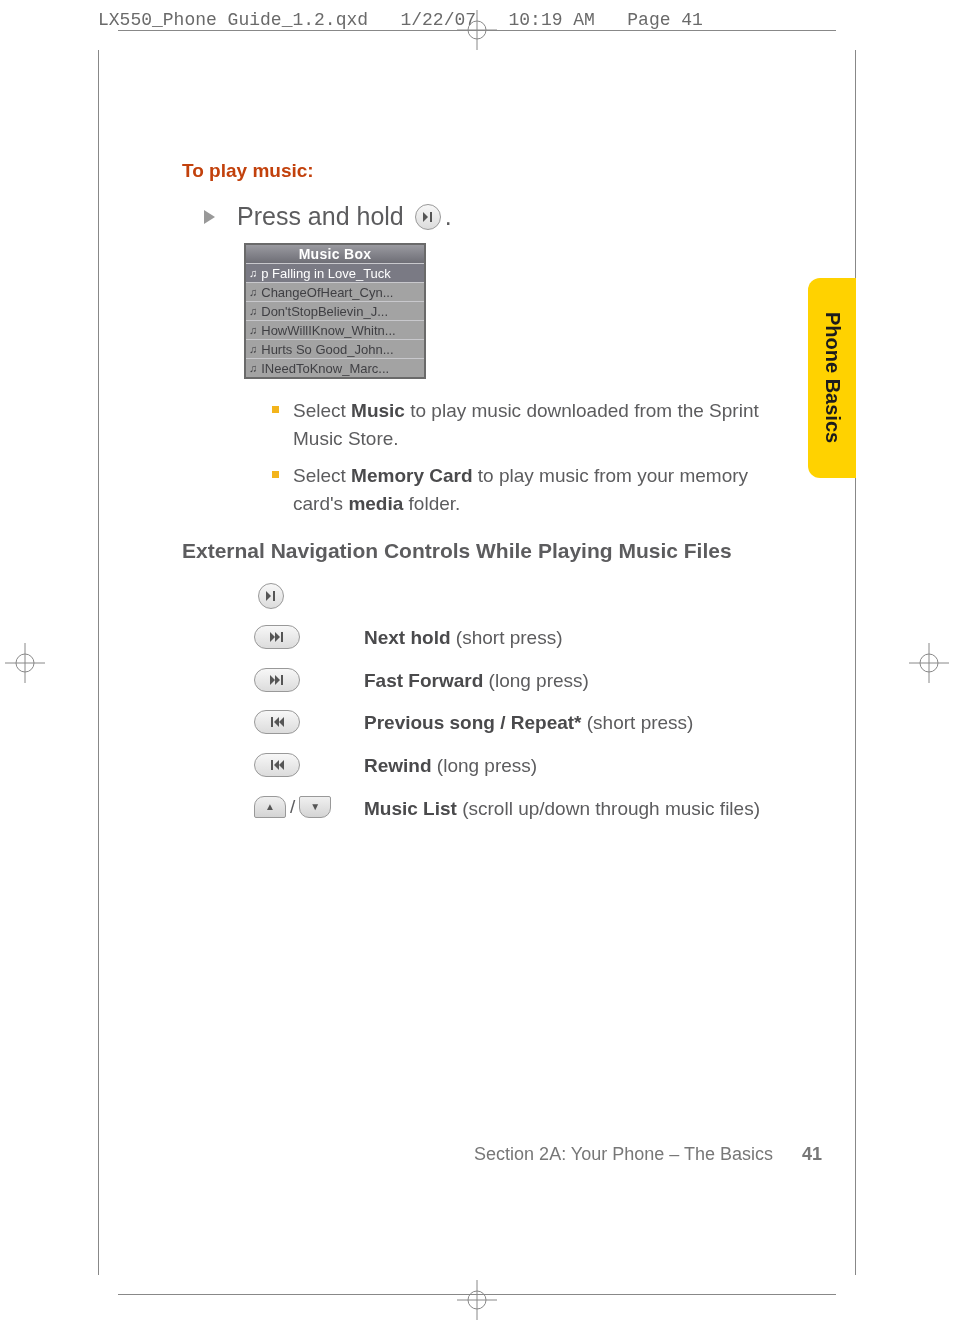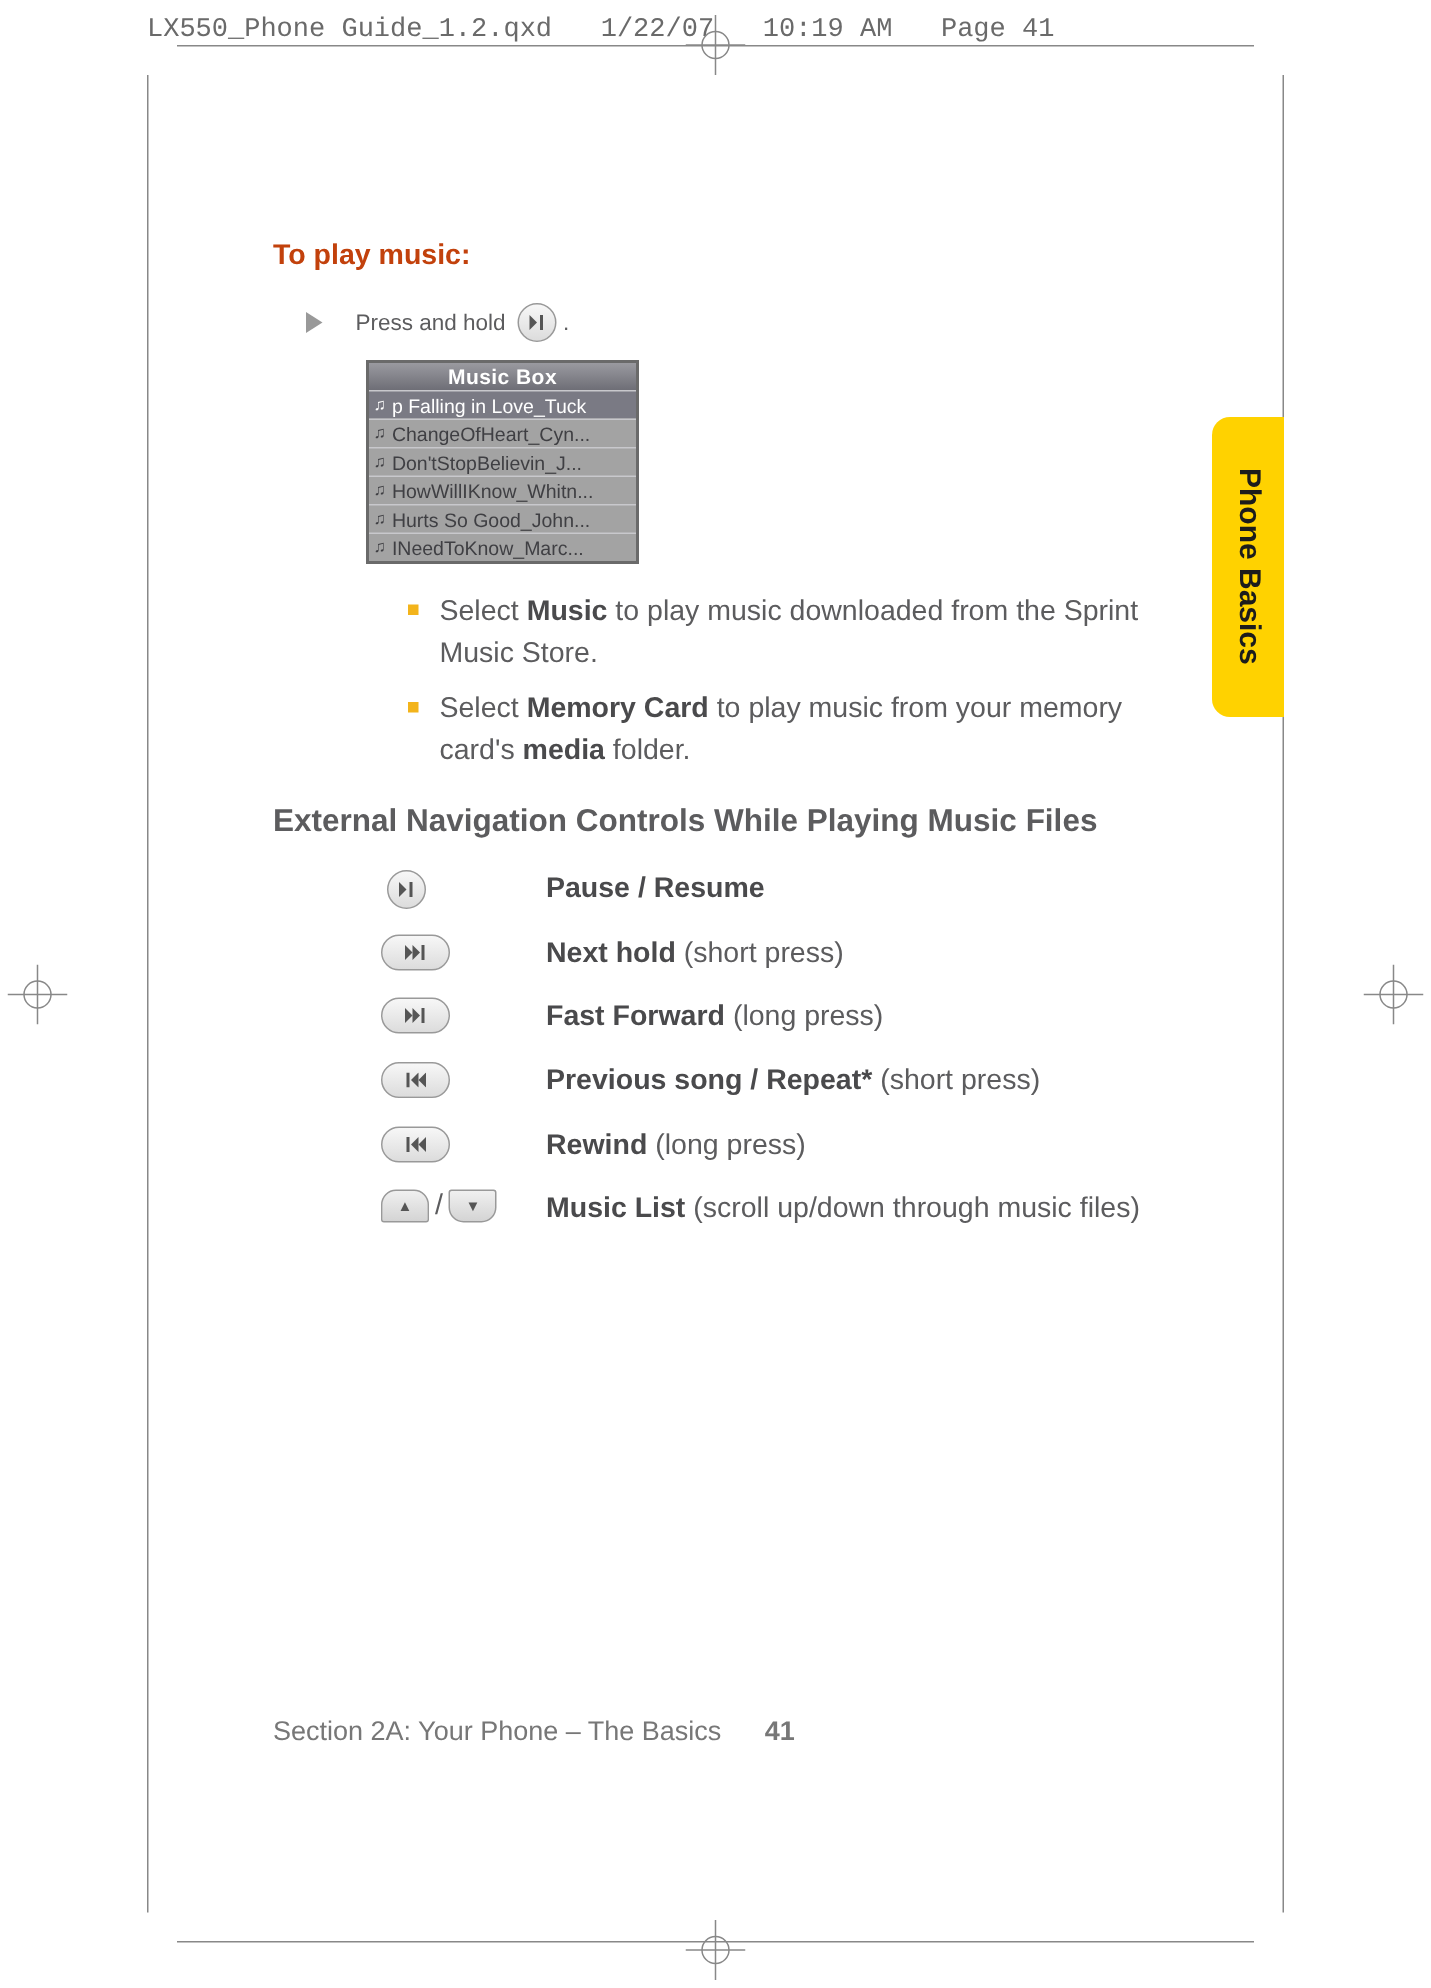--- a/index.html
+++ b/index.html
@@ -49,21 +49,21 @@
     color: #c2410c;
     font-size: 19px;
     margin-bottom: 20px;
   }
   .step {
     display: flex;
     align-items: center;
     margin-left: 22px;
     margin-bottom: 12px;
     color: #5c5c5e;
-    font-size: 15px;
+    font-size: 25px;
   }
   .play-triangle {
     width: 0; height: 0;
     border-top: 7px solid transparent;
     border-bottom: 7px solid transparent;
     border-left: 11px solid #999;
     margin-right: 22px;
   }
   .btn-round {
     display: inline-flex;
@@ -196,20 +196,21 @@
     font-weight: 700;
     font-size: 20px;
     color: #1c1c1c;
   }
 
   .footer {
     position: absolute;
     bottom: 160px;
     left: 182px;
     width: 640px;
+    text-align: right;
     font-size: 18px;
     color: #777;
   }
   .footer .num { font-weight: 700; margin-left: 24px; }
 </style>
 </head>
 <body>
 
 <div class="header">
   <span>LX550_Phone Guide_1.2.qxd</span>&nbsp;&nbsp;
@@ -321,21 +322,20 @@
   <div class="ctrl-table">
     <div class="ctrl-row">
       <div class="ctrl-icon">
         <span class="btn-round">
           <svg width="12" height="12" viewBox="0 0 12 12">
               <path d="M1 1 L6 6 L1 11 Z" fill="#555"></path>
               <rect x="8" y="1" width="2" height="10" fill="#555"></rect>
             </svg>
         </span>
       </div>
-      <div class="ctrl-desc"><b>Pause / Resume</b></div>
     </div>
     <div class="ctrl-row">
       <div class="ctrl-icon">
         <span class="btn-pill">
           <svg width="14" height="10" viewBox="0 0 14 10">
               <path d="M0 0 L5 5 L0 10 Z" fill="#555"></path>
               <path d="M5 0 L10 5 L5 10 Z" fill="#555"></path>
               <rect x="11" y="0" width="2" height="10" fill="#555"></rect>
             </svg>
         </span>

